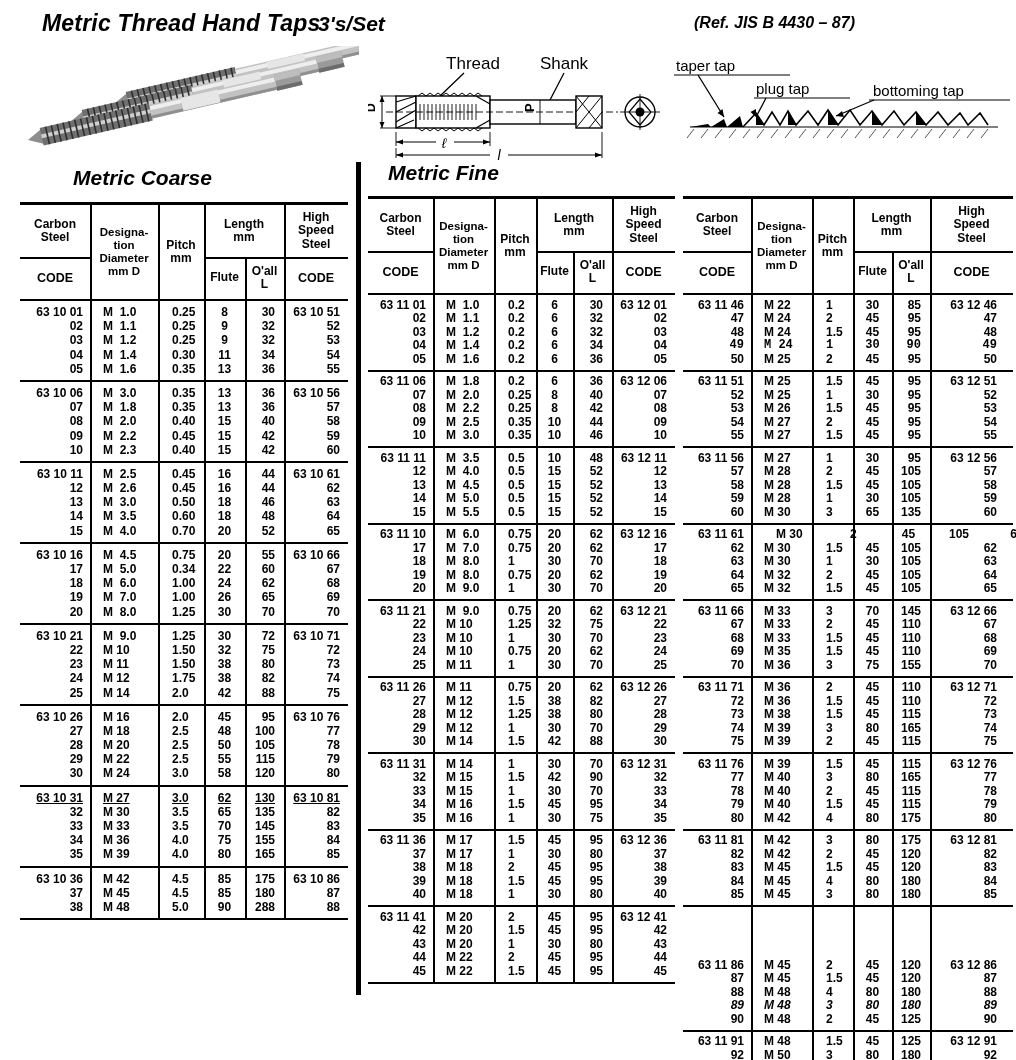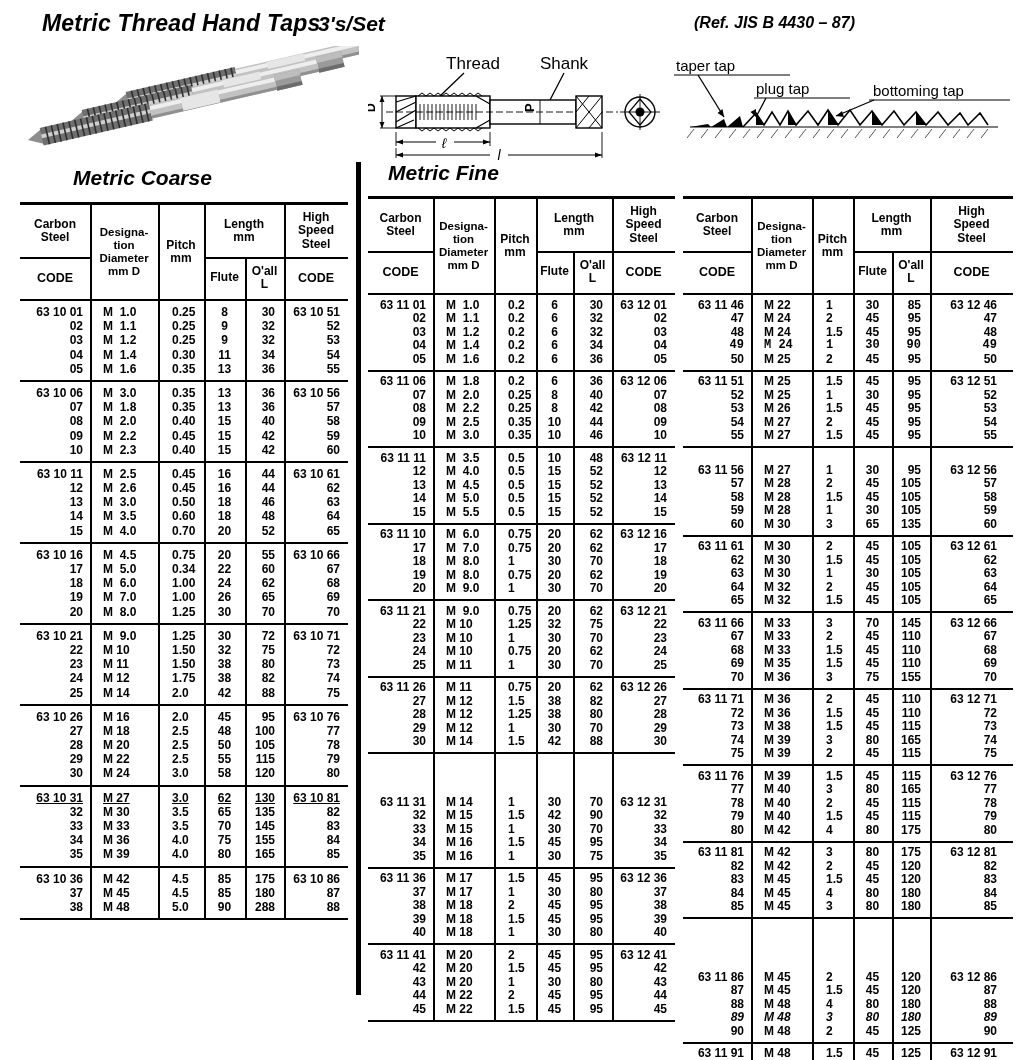--- a/index.html
+++ b/index.html
@@ -783,21 +783,21 @@
           <div class="trow" style="grid-template-columns: 65px 61px 42px 37px 39px 63px;">
             <span class="c c0">30</span>
             <span class="c c1">M 14</span>
             <span class="c c2">1.5</span>
             <span class="c c3">42</span>
             <span class="c c4">88</span>
             <span class="c c5">30</span>
           </div>
         </div>
         <div class="tgroup">
-          <div class="trow" style="grid-template-columns: 65px 61px 42px 37px 39px 63px; margin-top: 38px;">
+          <div class="trow" style="grid-template-columns: 65px 61px 42px 37px 39px 63px;">
             <span class="c c0">63 11 31</span>
             <span class="c c1">M 14</span>
             <span class="c c2">1</span>
             <span class="c c3">30</span>
             <span class="c c4">70</span>
             <span class="c c5">63 12 31</span>
           </div>
           <div class="trow" style="grid-template-columns: 65px 61px 42px 37px 39px 63px;">
             <span class="c c0">32</span>
             <span class="c c1">M 15</span>
@@ -1031,21 +1031,21 @@
           <div class="trow" style="grid-template-columns: 68px 61px 41px 39px 38px 83px;">
             <span class="c c0">55</span>
             <span class="c c1">M 27</span>
             <span class="c c2">1.5</span>
             <span class="c c3">45</span>
             <span class="c c4">95</span>
             <span class="c c5">55</span>
           </div>
         </div>
         <div class="tgroup">
-          <div class="trow" style="grid-template-columns: 68px 61px 41px 39px 38px 83px; margin-top: 12px;">
+          <div class="trow" style="grid-template-columns: 68px 61px 41px 39px 38px 83px;">
             <span class="c c0">63 11 56</span>
             <span class="c c1">M 27</span>
             <span class="c c2">1</span>
             <span class="c c3">30</span>
             <span class="c c4">95</span>
             <span class="c c5">63 12 56</span>
           </div>
           <div class="trow" style="grid-template-columns: 68px 61px 41px 39px 38px 83px;">
             <span class="c c0">57</span>
             <span class="c c1">M 28</span>
@@ -1073,21 +1073,21 @@
           <div class="trow" style="grid-template-columns: 68px 61px 41px 39px 38px 83px;">
             <span class="c c0">60</span>
             <span class="c c1">M 30</span>
             <span class="c c2">3</span>
             <span class="c c3">65</span>
             <span class="c c4">135</span>
             <span class="c c5">60</span>
           </div>
         </div>
         <div class="tgroup">
-          <div class="trow" style="grid-template-columns: 68px 61px 41px 39px 38px 83px;">
+          <div class="trow" style="grid-template-columns: 68px 61px 41px 39px 38px 83px; gap: 12px;">
             <span class="c c0">63 11 61</span>
             <span class="c c1">M 30</span>
             <span class="c c2">2</span>
             <span class="c c3">45</span>
             <span class="c c4">105</span>
             <span class="c c5">63 12 61</span>
           </div>
           <div class="trow" style="grid-template-columns: 68px 61px 41px 39px 38px 83px;">
             <span class="c c0">62</span>
             <span class="c c1">M 30</span>

